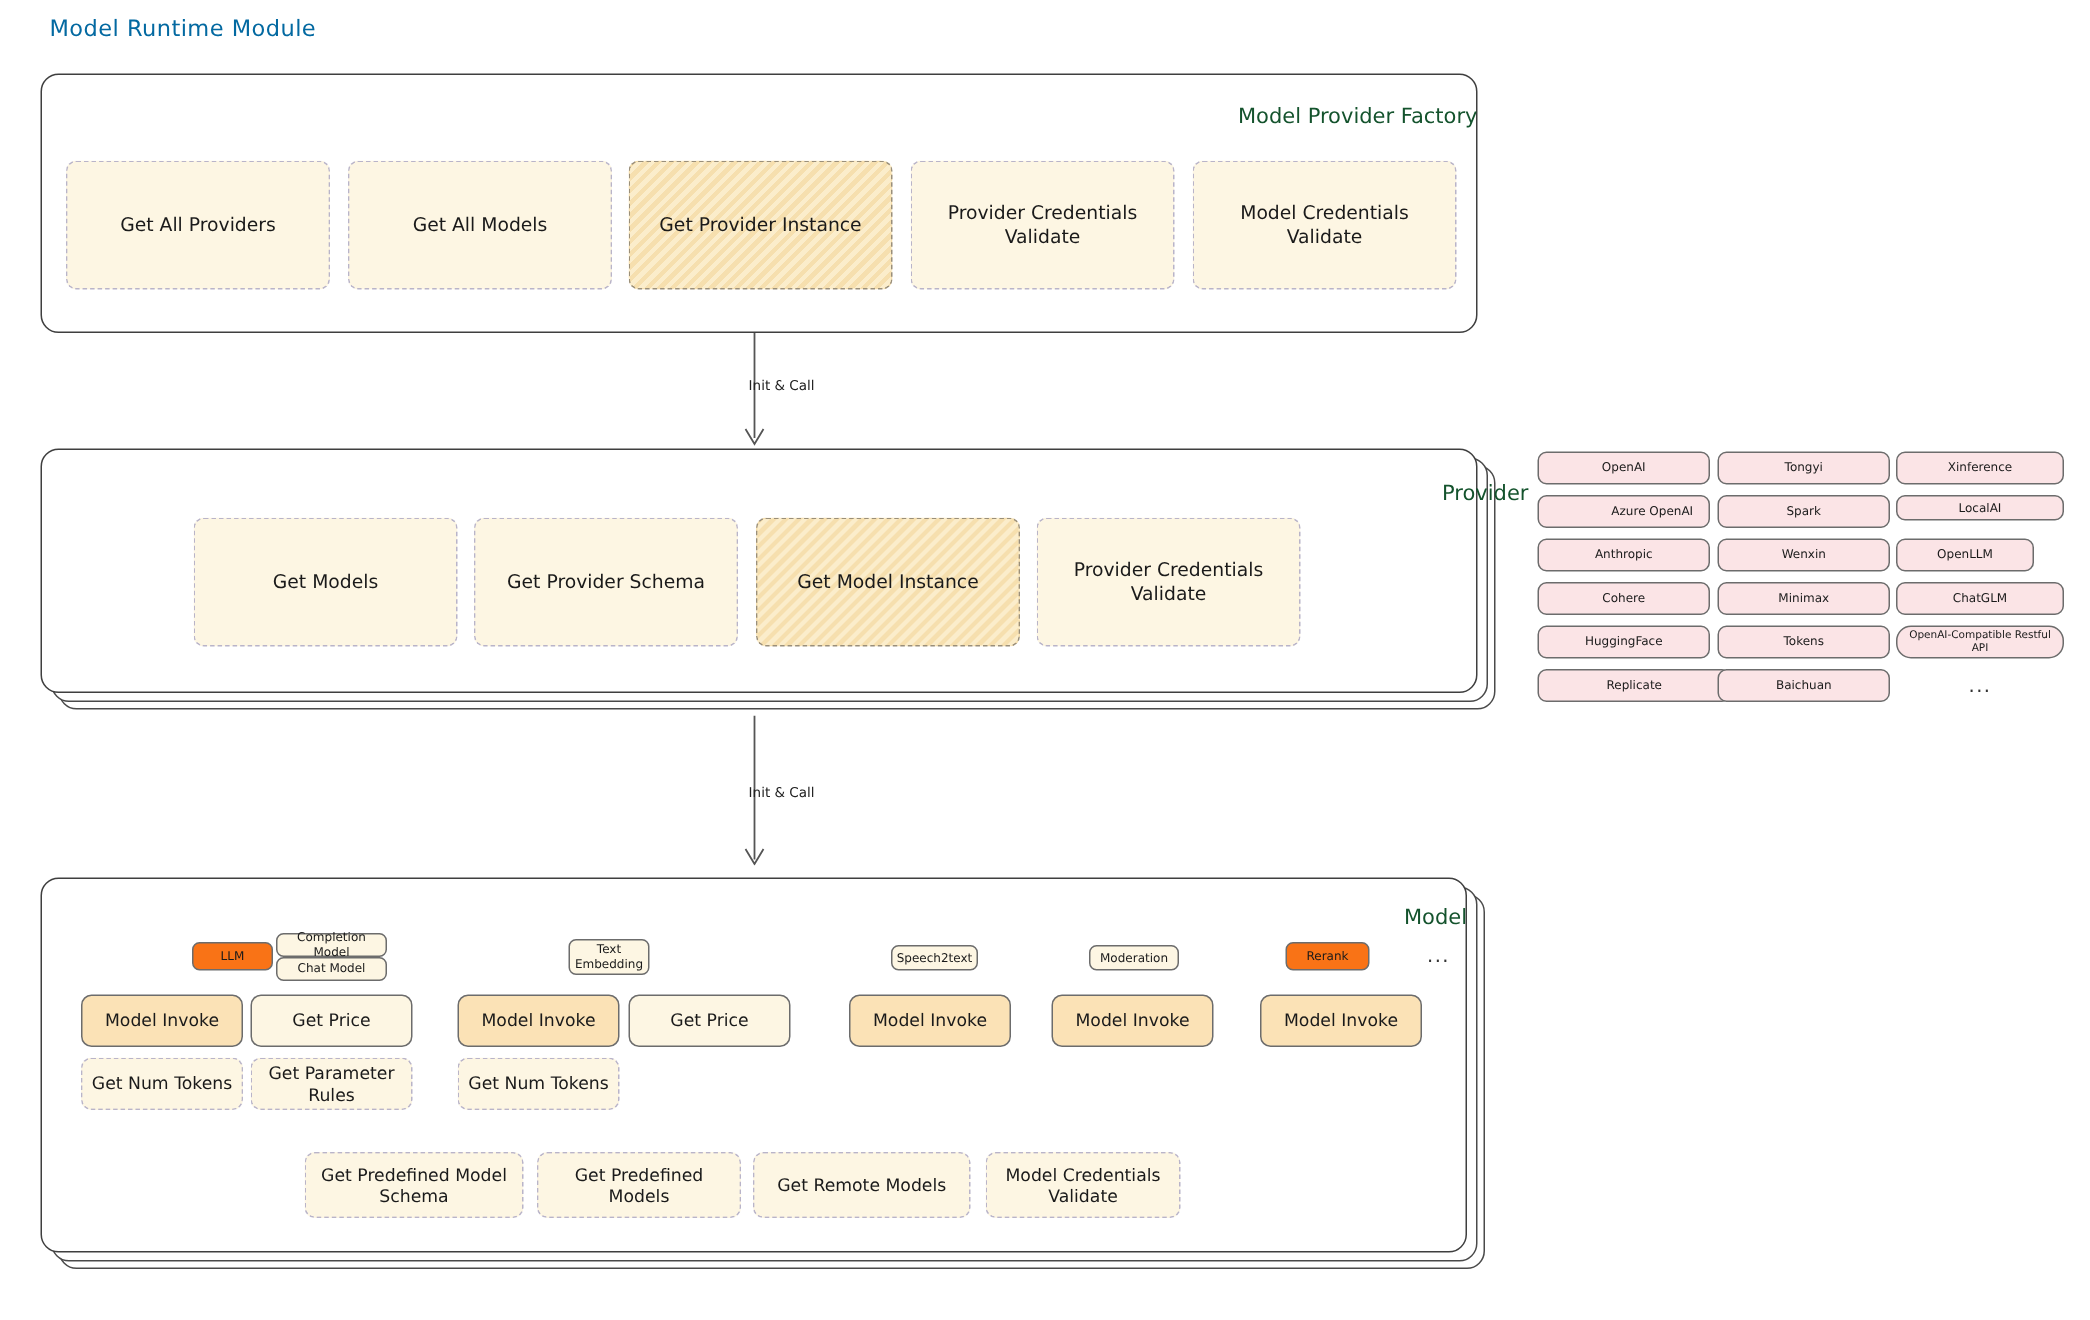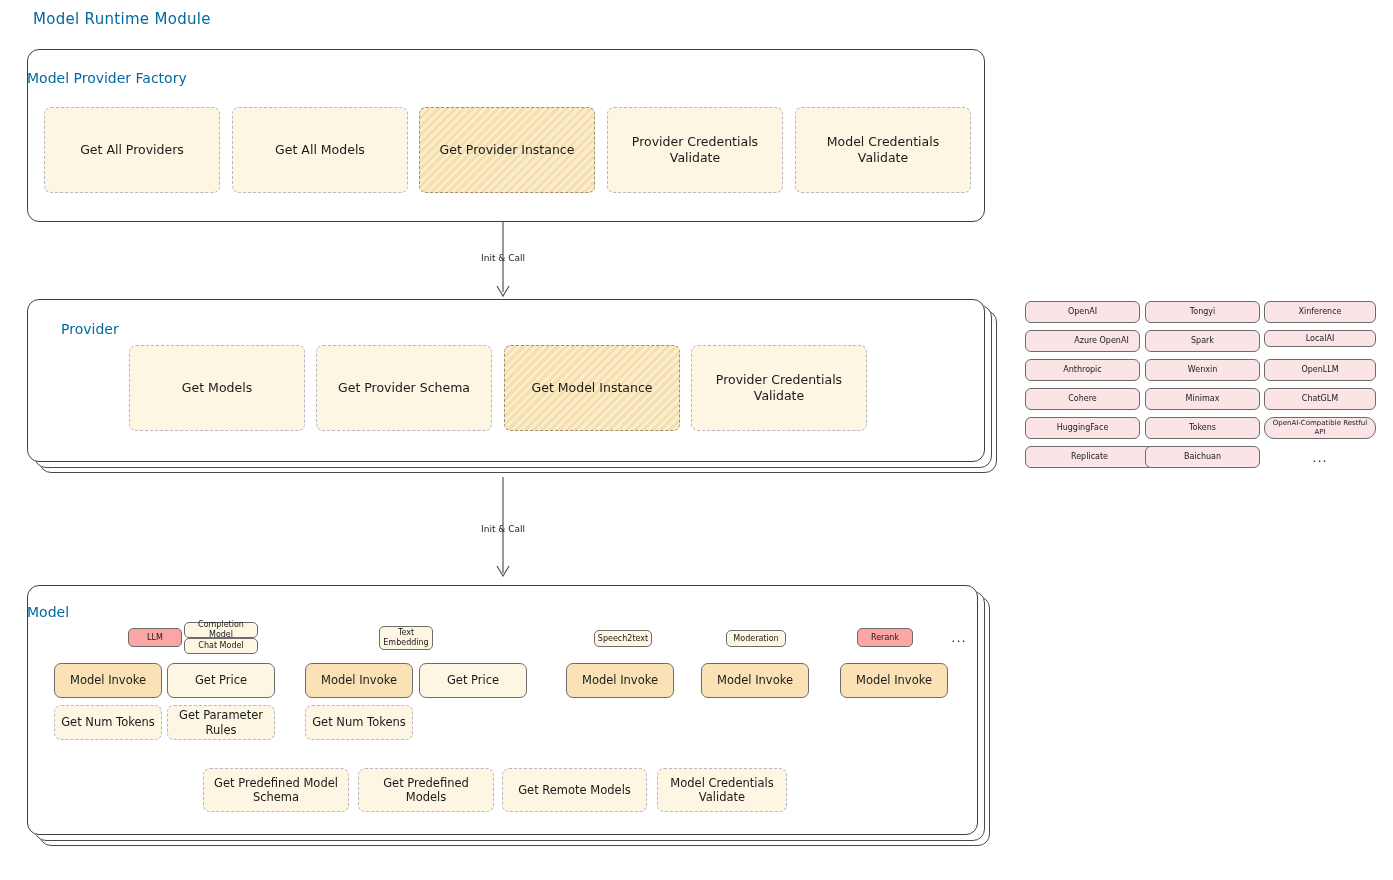--- a/index.html
+++ b/index.html
@@ -27,23 +27,23 @@
   }
 
   
   .panel {
     border: 1.4px solid #3f3f3f;
     border-radius: 12px;
     background: #ffffff;
     box-sizing: border-box;
   }
   .panel-title {
-    text-align: left;
+    text-align: right;
     font-size: 14px;
-    color: #0369a1;
+    color: #14532d;
   }
 
   
   .stack-copy {
     border: 1.2px solid #4a4a4a;
     border-radius: 12px;
     background: #ffffff;
     box-sizing: border-box;
   }
 
@@ -78,36 +78,36 @@
     background: #dce9f7;
     border: 1.2px solid #6c6c6c;
   }
   .node.small {
     background: #fdf6e3;
     border: 1px solid #6c6c6c;
     font-size: 8px;
     border-radius: 5px;
   }
   .node.blue.small {
-    background: #fca5a5;
+    background: #f97316;
   }
   .node.pink {
     background: #fbe4e6;
     border: 1.1px solid #6c6c6c;
     font-size: 8px;
     border-radius: 6px;
   }
   .f13 { font-size: 12.5px; }
   .f12 { font-size: 11.5px; }
 
   
   .edge-label {
     font-size: 9px;
     color: #222;
-    text-align: center;
+    text-align: right;
   }
   .ellipsis {
     font-size: 13px;
     color: #333;
     letter-spacing: 1px;
   }
 </style>
 </head>
 <body>
 
@@ -147,21 +147,21 @@
 
 <div class="abs node pink" style="left:1145px; top:301px; width:115px; height:22px;">Tongyi</div>
 <div class="abs node pink" style="left:1145px; top:330px; width:115px; height:22px;text-align:center;">Spark</div>
 <div class="abs node pink" style="left:1145px; top:359px; width:115px; height:22px;">Wenxin</div>
 <div class="abs node pink" style="left:1145px; top:388px; width:115px; height:22px;">Minimax</div>
 <div class="abs node pink" style="left:1145px; top:417px; width:115px; height:22px;">Tokens</div>
 <div class="abs node pink" style="left:1145px; top:446px; width:115px; height:22px;">Baichuan</div>
 
 <div class="abs node pink" style="left:1264px; top:301px; width:112px; height:22px;">Xinference</div>
 <div class="abs node pink" style="left:1264px; top:330px; width:112px; height:17px;">LocalAI</div>
-<div class="abs node pink" style="left:1264px; top:359px; width:112px; height:22px;">OpenLLM</div>
+<div class="abs node pink" style="left:1264px; top:359px; width:92px; height:22px;">OpenLLM</div>
 <div class="abs node pink" style="left:1264px; top:388px; width:112px; height:22px;">ChatGLM</div>
 <div class="abs node pink" style="left:1264px; top:417px; width:112px; height:22px; font-size:7px;border-radius:10px;">OpenAI-Compatible Restful API</div>
 <div class="abs ellipsis" style="left:1264px; top:450px; width:112px; text-align:center;">...</div>
 
 <svg class="abs" width="40" height="100" style="left:483px; top:477px;" viewBox="0 0 40 100">
   <path d="M20 0 L20 96" stroke="#555" stroke-width="1.2" fill="none"></path>
   <path d="M14 89 L20 99 L26 89" stroke="#555" stroke-width="1.2" fill="none"></path>
 </svg>
 <div class="abs edge-label" style="left:463px; top:524px; width:80px;">Init &amp; Call</div>
 

